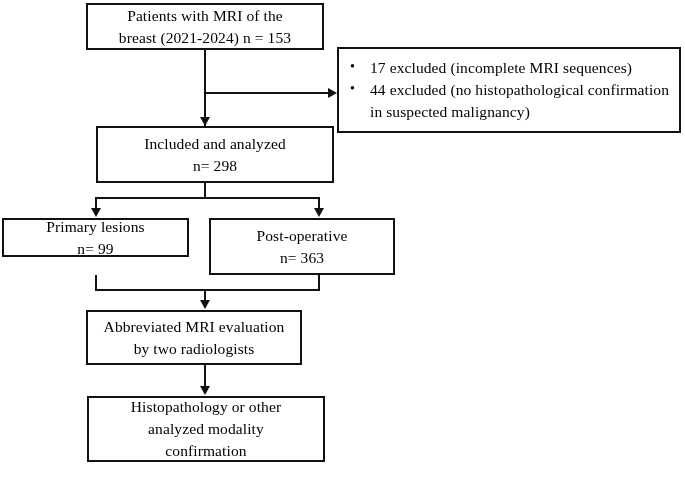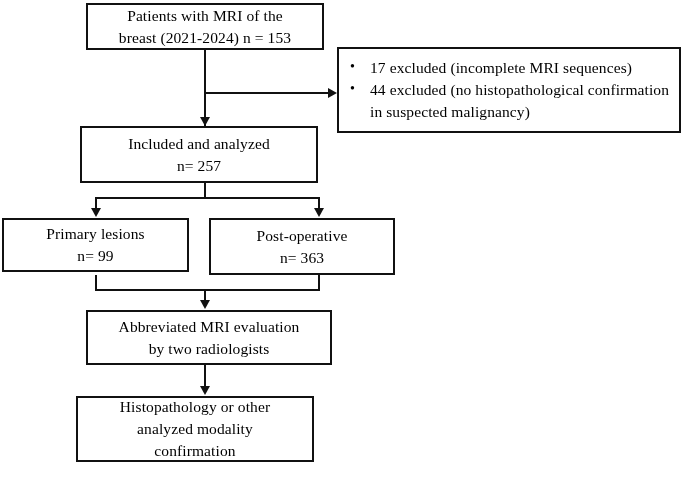--- a/index.html
+++ b/index.html
@@ -32,25 +32,25 @@
     letter-spacing: 0.1px;
     z-index: 2;
   }
   .node .ln {
     display: block;
     white-space: nowrap;
   }
 
   
   #node-source    { left: 86px;  top: 3px;   width: 238px; height: 47px; }
-  #node-included  { left: 80px;  top: 126px; width: 238px; height: 57px; }
-  #node-primary   { left: 2px;   top: 218px; width: 187px; height: 54px; }
+  #node-included  { left: 96px;  top: 126px; width: 238px; height: 57px; }
+  #node-primary   { left: 2px;   top: 218px; width: 187px; height: 39px; }
   #node-postop    { left: 209px; top: 218px; width: 186px; height: 57px; }
-  #node-eval      { left: 86px;  top: 310px; width: 246px; height: 55px; }
-  #node-confirm   { left: 76px;  top: 396px; width: 238px; height: 66px; }
+  #node-eval      { left: 86px;  top: 310px; width: 216px; height: 55px; }
+  #node-confirm   { left: 87px;  top: 396px; width: 238px; height: 66px; }
 
   
   #node-excluded {
     left: 337px; top: 47px; width: 344px; height: 86px;
     align-items: stretch;
     justify-content: center;
     text-align: left;
     padding: 4px 6px 4px 11px;
   }
   .bullet-row {
@@ -136,21 +136,21 @@
       <span class="bullet-text">17 excluded (incomplete MRI sequences)</span>
     </div>
     <div class="bullet-row">
       <span class="bullet-dot">•</span>
       <span class="bullet-text">44 excluded (no histopathological confirmation in suspected malignancy)</span>
     </div>
   </div>
 
   <div class="node" id="node-included">
     <span class="ln">Included and analyzed</span>
-    <span class="ln">n= 257</span>
+    <span class="ln">n= 298</span>
   </div>
 
   <div class="node" id="node-primary">
     <span class="ln">Primary lesions</span>
     <span class="ln">n= 99</span>
   </div>
 
   <div class="node" id="node-postop">
     <span class="ln">Post-operative</span>
     <span class="ln">n= 363</span>

